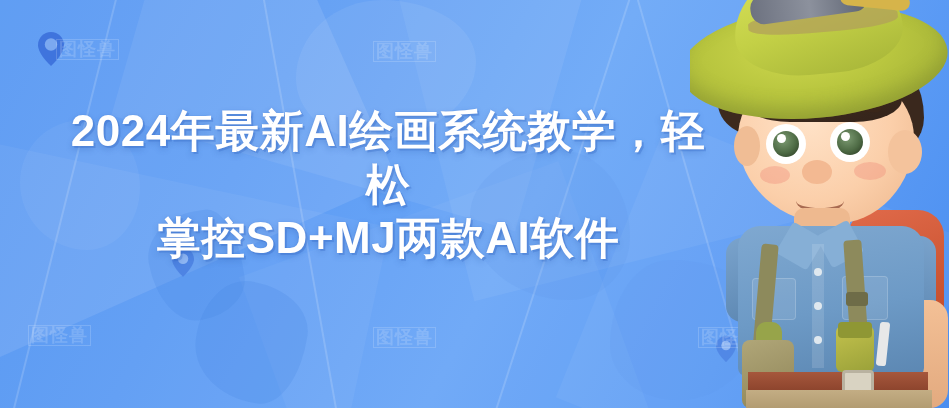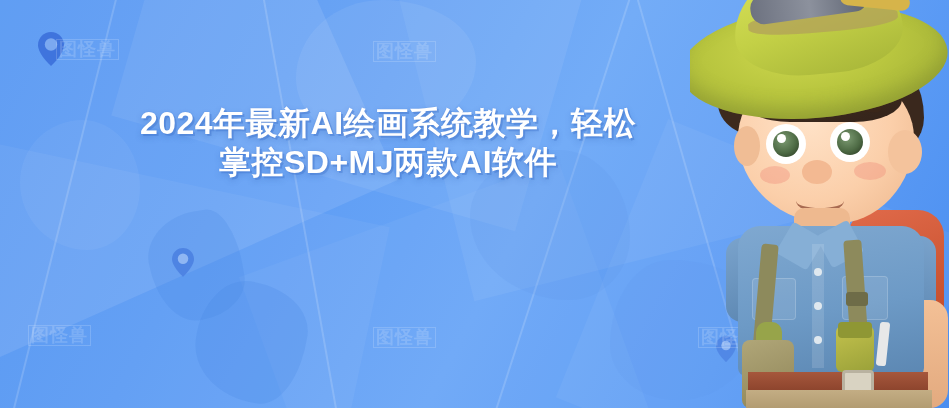--- a/index.html
+++ b/index.html
@@ -135,21 +135,21 @@
   }
 
   
   .headline {
     position: absolute;
     left: 58px;
     top: 104px;
     width: 660px;
     text-align: center;
     color: #ffffff;
-    font-size: 32px;
+    font-size: 44px;
     line-height: 1.22;
     font-weight: 700;
     letter-spacing: 0.5px;
     text-shadow:
       0 0 1px rgba(60,110,200,0.55),
       2px 2px 0 rgba(58,110,200,0.35),
       0 3px 6px rgba(40,85,170,0.30);
     white-space: pre-line;
   }
 

